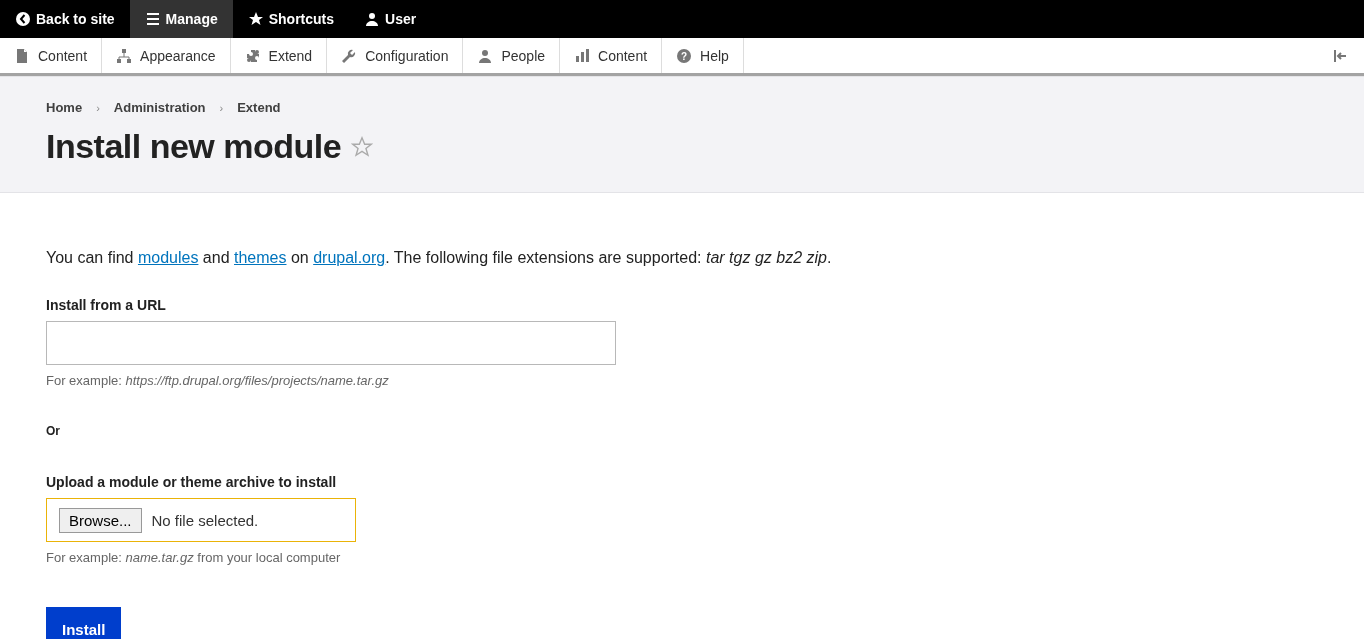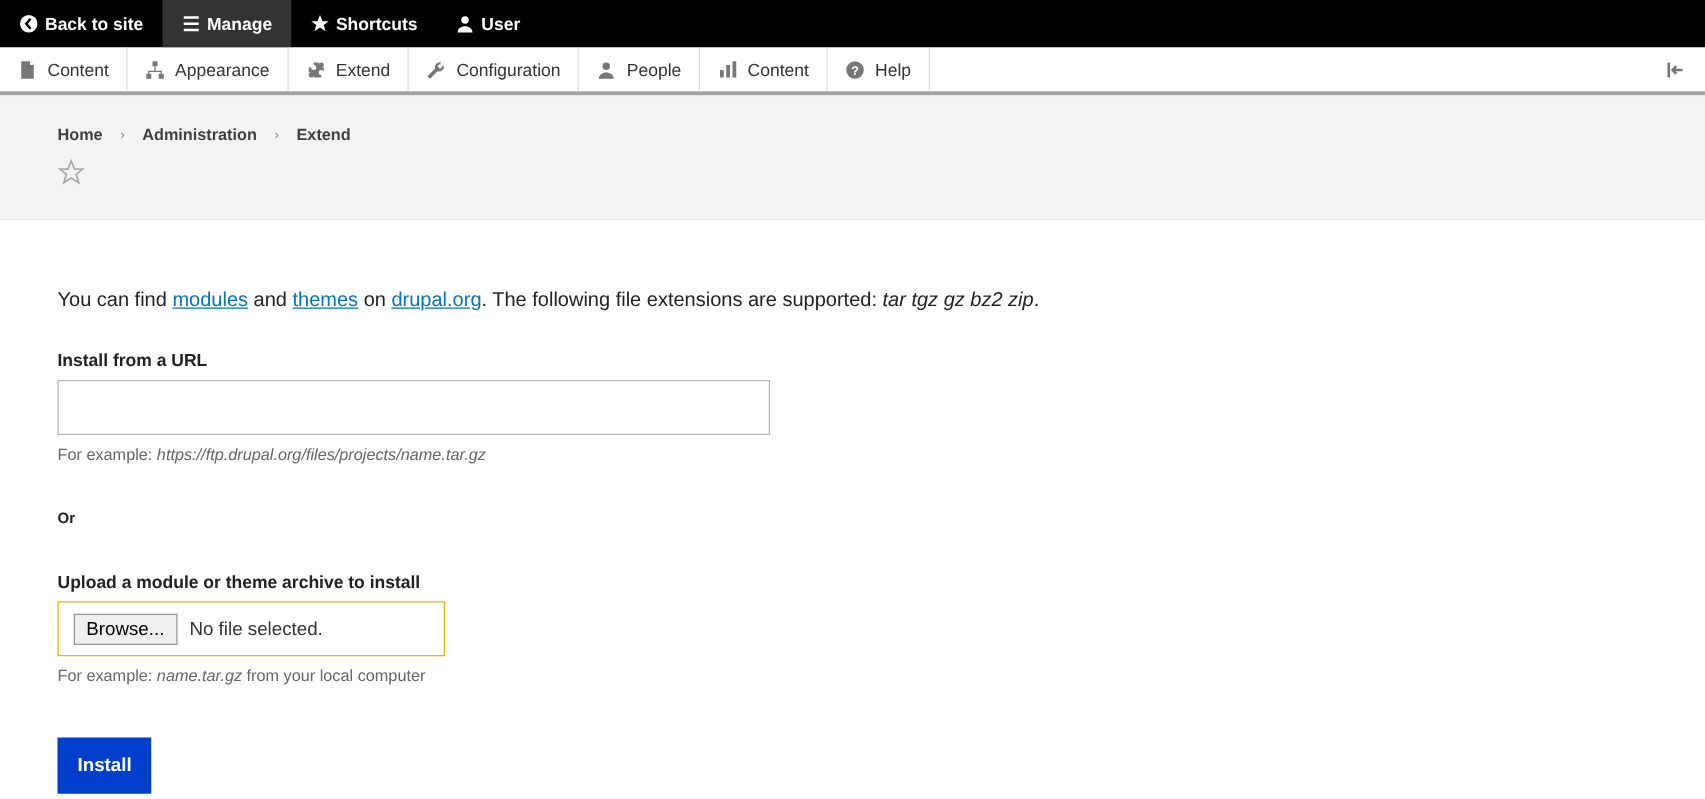--- a/index.html
+++ b/index.html
@@ -135,20 +135,21 @@
 
 <div class="region-header">
   <nav class="breadcrumb">
     <span class="crumb">Home</span>
     <span class="sep">›</span>
     <span class="crumb">Administration</span>
     <span class="sep">›</span>
     <span class="crumb">Extend</span>
   </nav>
   <div class="page-title-row">
+    <h1 class="page-title">Install new module</h1>
     <svg class="star-outline" viewBox="0 0 24 24">
         <path d="M12 2l2.9 7h7.1l-5.7 4.6L18.5 21 12 16.8 5.5 21l2.2-7.4L2 9h7.1z"></path>
       </svg>
   </div>
 </div>
 
 <div class="content">
   <p class="intro">
     <span>You can find </span><a>modules</a><span> and </span><a>themes</a><span> on </span><a>drupal.org</a><span>. The following file extensions are supported: </span><span class="ext">tar tgz gz bz2 zip</span><span>.</span>
   </p>

